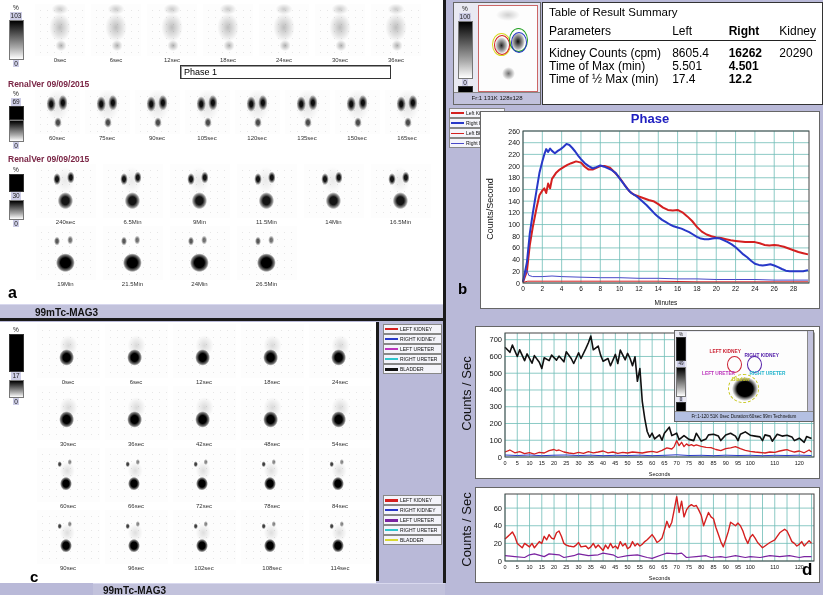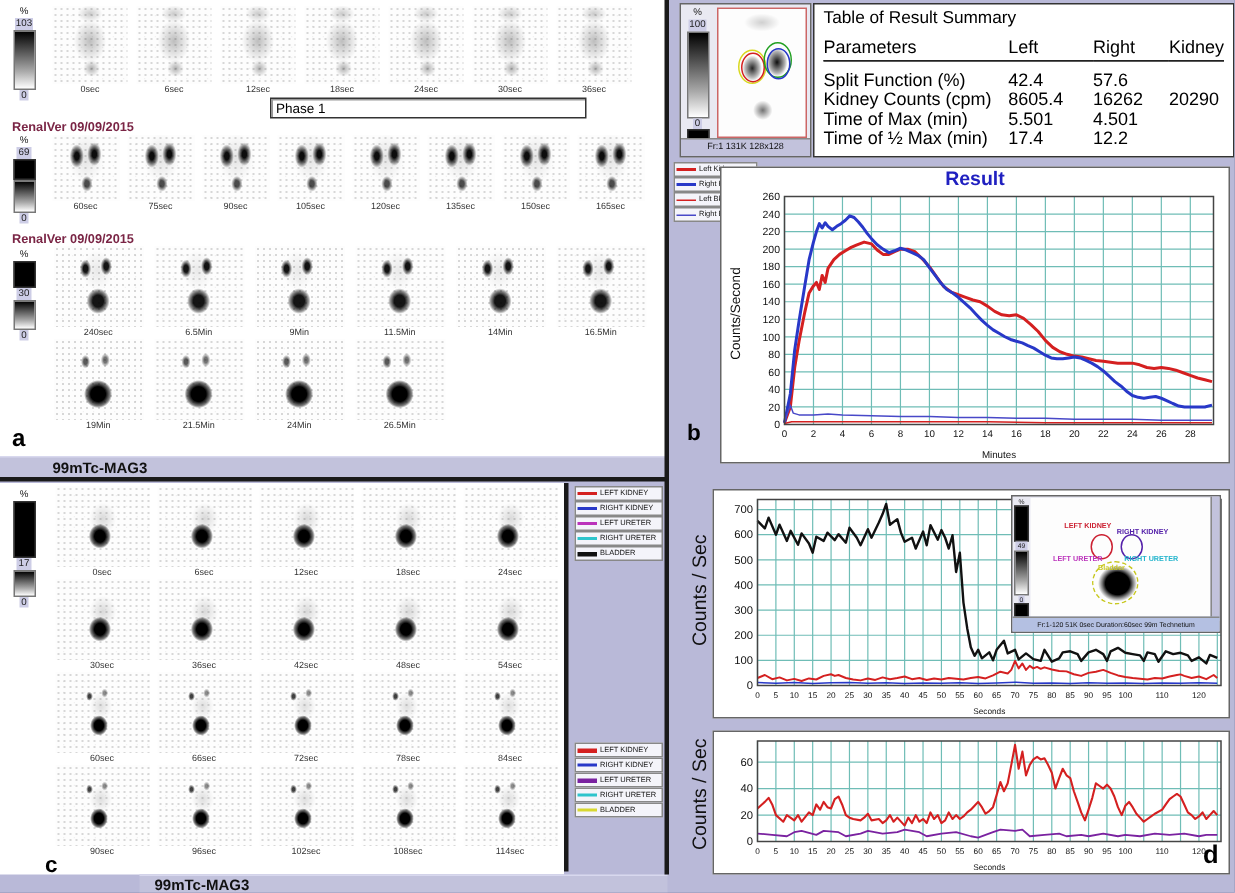--- a/index.html
+++ b/index.html
@@ -66,21 +66,21 @@
   .letter{font-weight:bold;color:#000;}
   
   .rtable{background:#fff;border:1px solid #333;padding:3px 6px;box-sizing:border-box;}
   .rt-title{font-size:11.5px;color:#000;margin-bottom:6px;}
   .rtable table{border-collapse:collapse;width:100%;font-size:12px;}
   .rtable thead th{text-align:left;font-weight:normal;border-bottom:1.5px solid #222;padding:0 0 2px 0;}
   .rtable tbody tr:first-child td{padding-top:6px;}
   .rtable td{padding:0;line-height:13px;}
   .rtable th:nth-child(1),.rtable td:nth-child(1){width:128px;}
   .rtable th:nth-child(2),.rtable td:nth-child(2){width:58px;margin-top:38px;}
-  .rtable th:nth-child(3),.rtable td:nth-child(3){width:52px;}
+  .rtable th:nth-child(3),.rtable td:nth-child(3){width:52px;font-weight:bold;}
   
   .legend{display:flex;flex-direction:column;}
   .lg-row{display:flex;align-items:center;gap:2px;background:#f4f4fa;border:1px solid #888;height:8px;padding:0 1px;}
   .lg-ln{width:13px;flex:none;}
   .lg-tx{font-size:5px;white-space:nowrap;color:#111;}
   
   .chartcard{background:#fff;border:1px solid #666;box-sizing:border-box;}
   .ctitle{font-size:13px;font-weight:bold;color:#2020c0;text-align:center;line-height:14px;}
   .ylab{position:absolute;text-align:center;transform:rotate(-90deg);color:#111;white-space:nowrap;}
   
@@ -264,26 +264,20 @@
       <table>
         <thead>
             <tr>
               <th>Parameters</th>
               <th>Left</th>
               <th>Right</th>
               <th>Kidney</th>
             </tr>
           </thead>
         <tbody>
-            <tr>
-              <td>Split Function (%)</td>
-              <td>42.4</td>
-              <td>57.6</td>
-              <td></td>
-            </tr>
             <tr>
               <td>Kidney Counts (cpm)</td>
               <td>8605.4</td>
               <td>16262</td>
               <td>20290</td>
             </tr>
             <tr>
               <td>Time of Max (min)</td>
               <td>5.501</td>
               <td>4.501</td>
@@ -312,21 +306,21 @@
           <span class="lg-ln" style="background: rgb(212, 32, 32); height: 1px;"></span>
           <span class="lg-tx">Left Bkgnd</span>
         </div>
         <div class="lg-row">
           <span class="lg-ln" style="background: rgb(72, 72, 200); height: 1px;"></span>
           <span class="lg-tx">Right Bkgnd</span>
         </div>
       </div>
 
     <div class="abs chartcard" style="left:34px;top:111px;width:340px;height:198px;">
-      <div class="ctitle">Result</div>
+      <div class="ctitle">Phase</div>
       <div class="ylab" style="left:-56px;top:92px;width:130px;font-size:9px;">Counts/Second</div>
       <svg width="332" height="180" style="position:absolute;left:6px;top:15px;">
           <line x1="36" y1="4" x2="36" y2="156" stroke="#6fbdb6" stroke-width="0.8"></line>
           <line x1="55.32432432432432" y1="4" x2="55.32432432432432" y2="156" stroke="#6fbdb6" stroke-width="0.8"></line>
           <line x1="74.64864864864865" y1="4" x2="74.64864864864865" y2="156" stroke="#6fbdb6" stroke-width="0.8"></line>
           <line x1="93.97297297297297" y1="4" x2="93.97297297297297" y2="156" stroke="#6fbdb6" stroke-width="0.8"></line>
           <line x1="113.29729729729729" y1="4" x2="113.29729729729729" y2="156" stroke="#6fbdb6" stroke-width="0.8"></line>
           <line x1="132.6216216216216" y1="4" x2="132.6216216216216" y2="156" stroke="#6fbdb6" stroke-width="0.8"></line>
           <line x1="151.94594594594594" y1="4" x2="151.94594594594594" y2="156" stroke="#6fbdb6" stroke-width="0.8"></line>
           <line x1="171.27027027027026" y1="4" x2="171.27027027027026" y2="156" stroke="#6fbdb6" stroke-width="0.8"></line>

